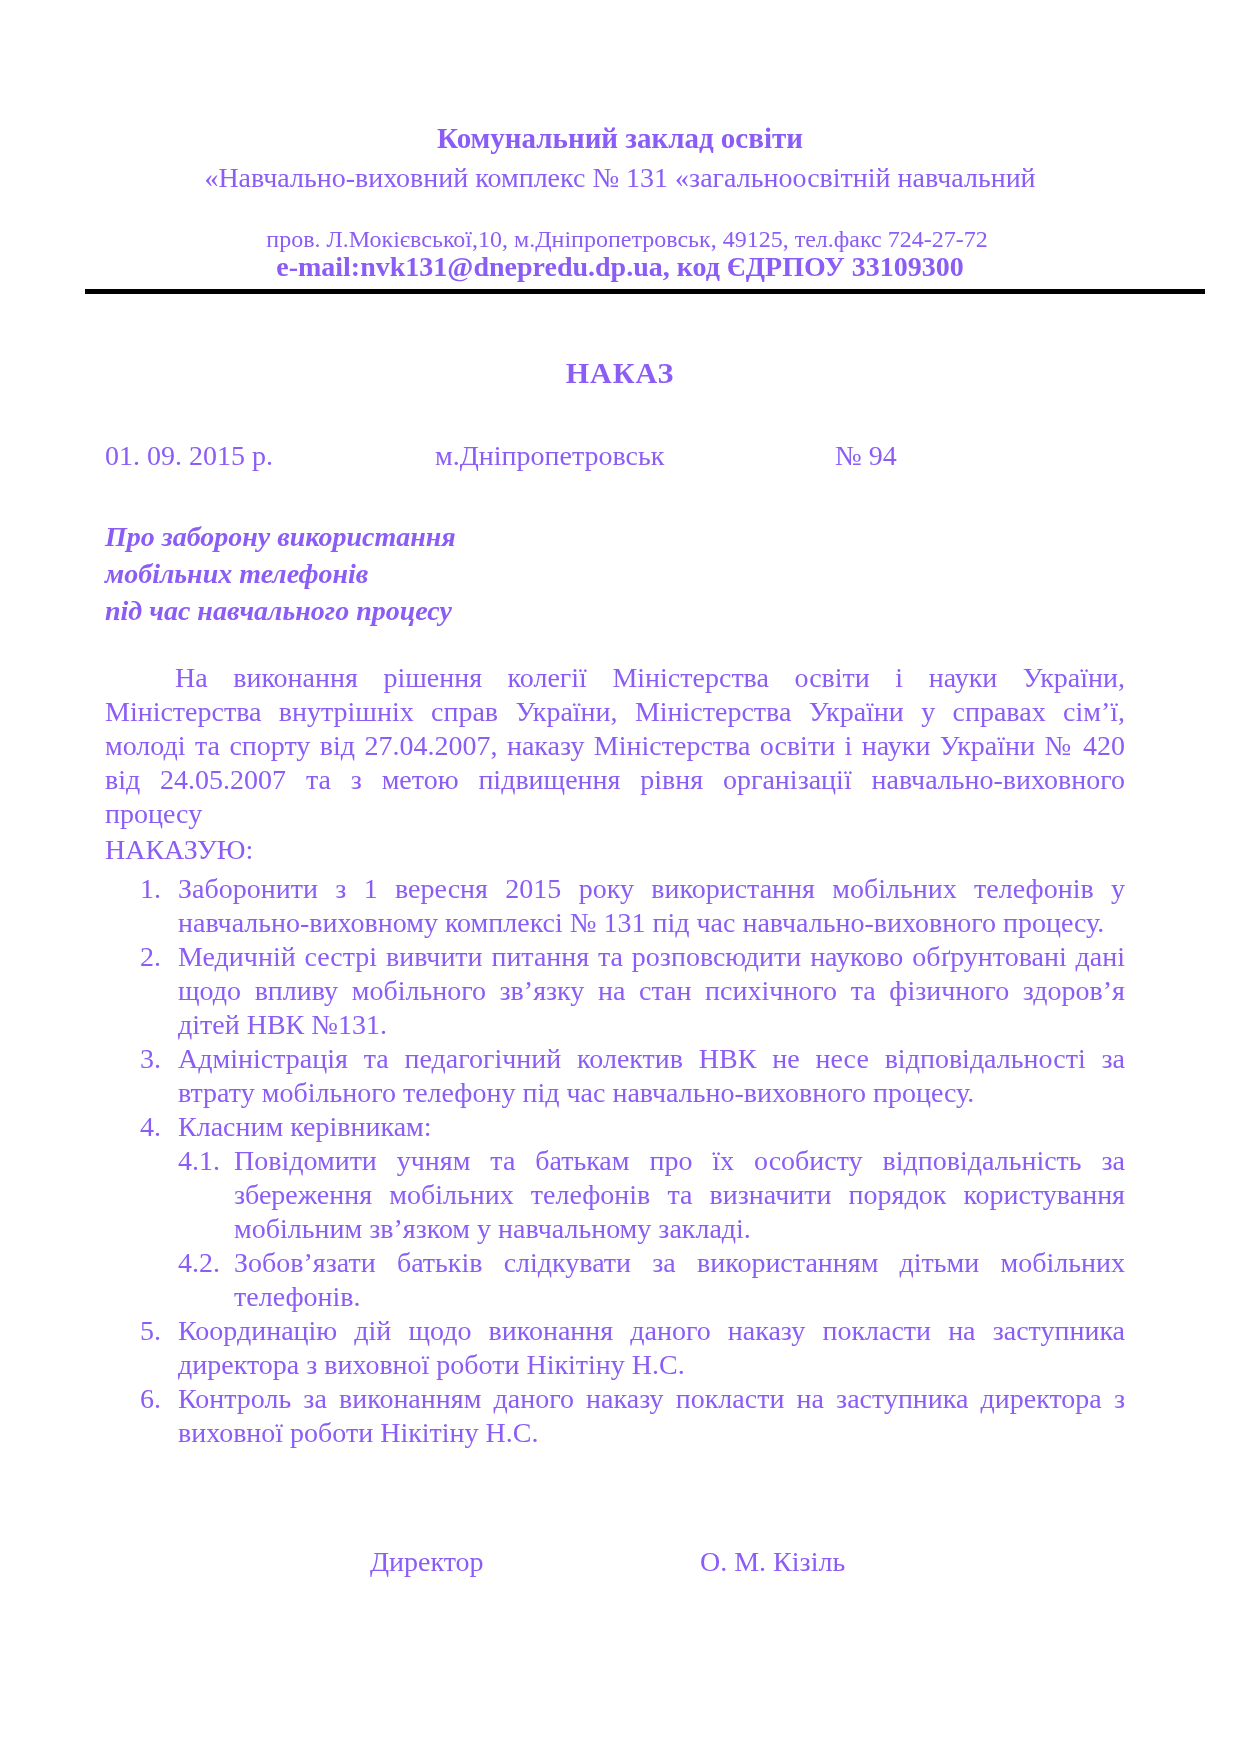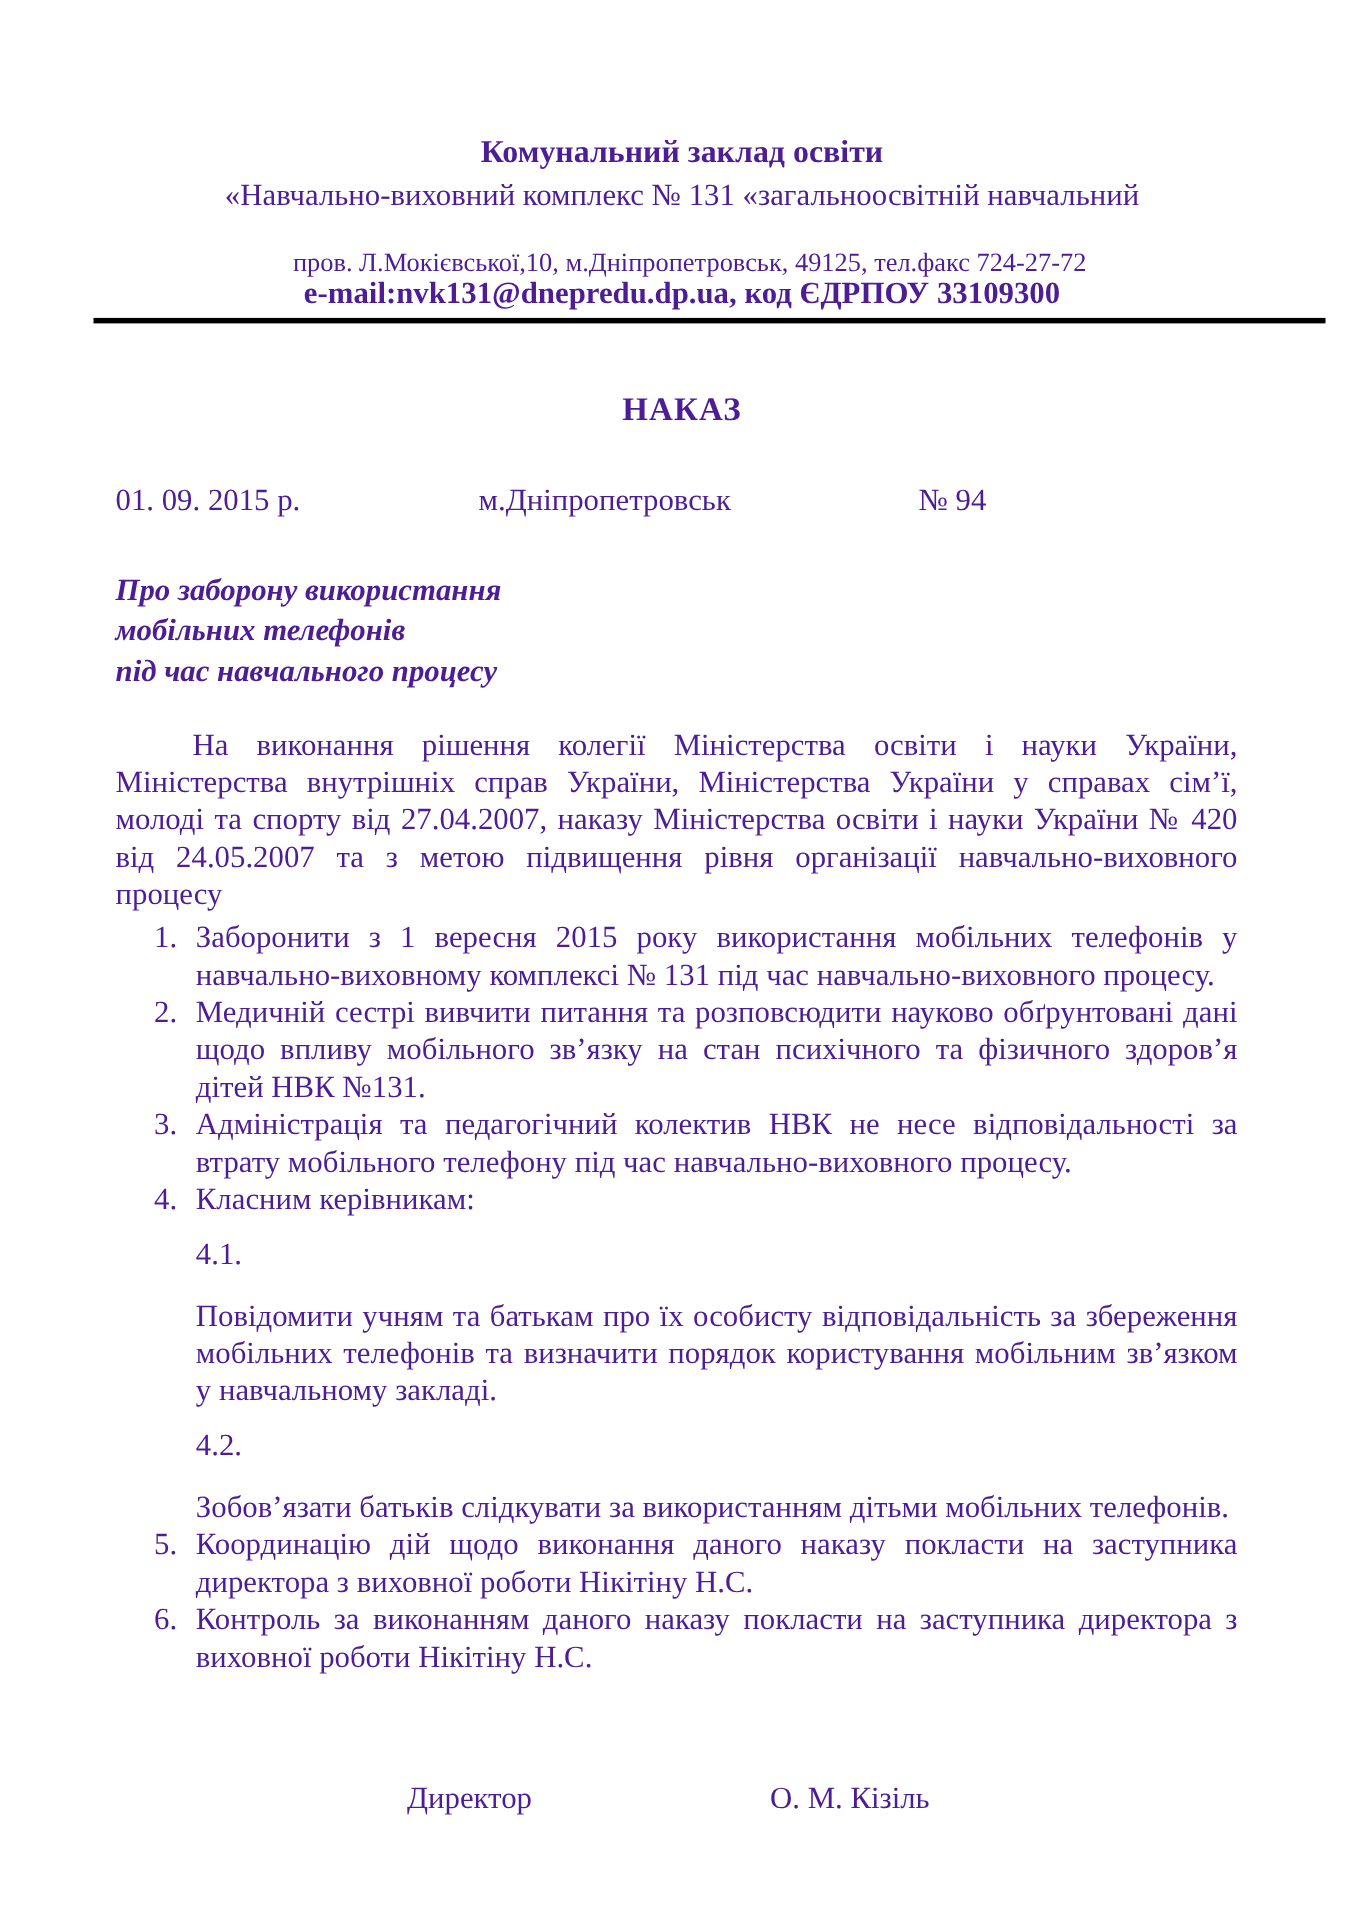--- a/index.html
+++ b/index.html
@@ -3,21 +3,21 @@
 <meta charset="utf-8">
 <style>
   * { box-sizing: border-box; }
   html, body { margin: 0; padding: 0; background: #e8e8e8; }
   .page {
     position: relative;
     width: 1240px;
     height: 1754px;
     margin: 0 auto;
     background: #ffffff;
-    color: #4c1d95;
+    color: #8b5cf6;
     font-family: "Liberation Serif", "DejaVu Serif", serif;
     font-size: 28px;
     overflow: hidden;
   }
   .org-header { padding-top: 120px; text-align: center; }
   .org-name { font-size: 29px; font-weight: bold; line-height: 36px; }
   .org-line { font-size: 28px; line-height: 37px; }
   .org-line.first { margin-top: 3px; }
   .org-address { margin-top: 30px; font-size: 24px; line-height: 27px; padding-left: 14px; }
   .org-contacts { font-size: 28px; line-height: 27px; font-weight: bold; font-family: Liberation Serif, serif; }
@@ -47,21 +47,21 @@
     margin: 32px 115px 0 105px;
     text-align: justify;
     text-indent: 70px;
     line-height: 34px;
   }
   .decree { margin-left: 105px; line-height: 34px; }
   .items { margin-top: 5px; }
   .item { display: flex; margin: 0 115px 0 140px; line-height: 34px; }
   .item .num { flex: 0 0 38px; }
   .item .body { flex: 1; text-align: justify; }
-  .subitem { display: flex; margin: 16px 115px 0 178px; line-height: 34px; flex-direction: column; }
+  .subitem { display: flex; margin: 0 115px 0 178px; line-height: 34px; }
   .subitem .num { flex: 0 0 56px; }
   .subitem .body { flex: 1; text-align: justify; }
   .signature-row { position: relative; margin-top: 96px; height: 36px; }
   .signature-row .position { position: absolute; left: 370px; }
   .signature-row .name { position: absolute; left: 700px; }
 </style>
 </head>
 <body>
 
 <div class="page">
@@ -84,20 +84,21 @@
   </div>
 
   <div class="subject">
     <div>Про заборону використання</div>
     <div>мобільних телефонів</div>
     <div>під час навчального процесу</div>
   </div>
 
   <p class="preamble" style="margin-top:32px;margin-bottom:2px;">На виконання рішення колегії Міністерства освіти і науки України, Міністерства внутрішніх справ України, Міністерства України у справах сім’ї, молоді та спорту від 27.04.2007, наказу Міністерства освіти і науки України № 420 від 24.05.2007 та з метою підвищення рівня організації навчально-виховного процесу</p>
 
+  <div class="decree">НАКАЗУЮ:</div>
 
   <div class="items">
     <div class="item">
       <span class="num">1.</span>
       <span class="body">Заборонити з 1 вересня 2015 року використання мобільних телефонів у навчально-виховному комплексі № 131 під час навчально-виховного процесу.</span>
     </div>
     <div class="item">
       <span class="num">2.</span>
       <span class="body">Медичній сестрі вивчити питання та розповсюдити науково обґрунтовані дані щодо впливу мобільного зв’язку на стан психічного та фізичного здоров’я дітей НВК №131.</span>
     </div>

